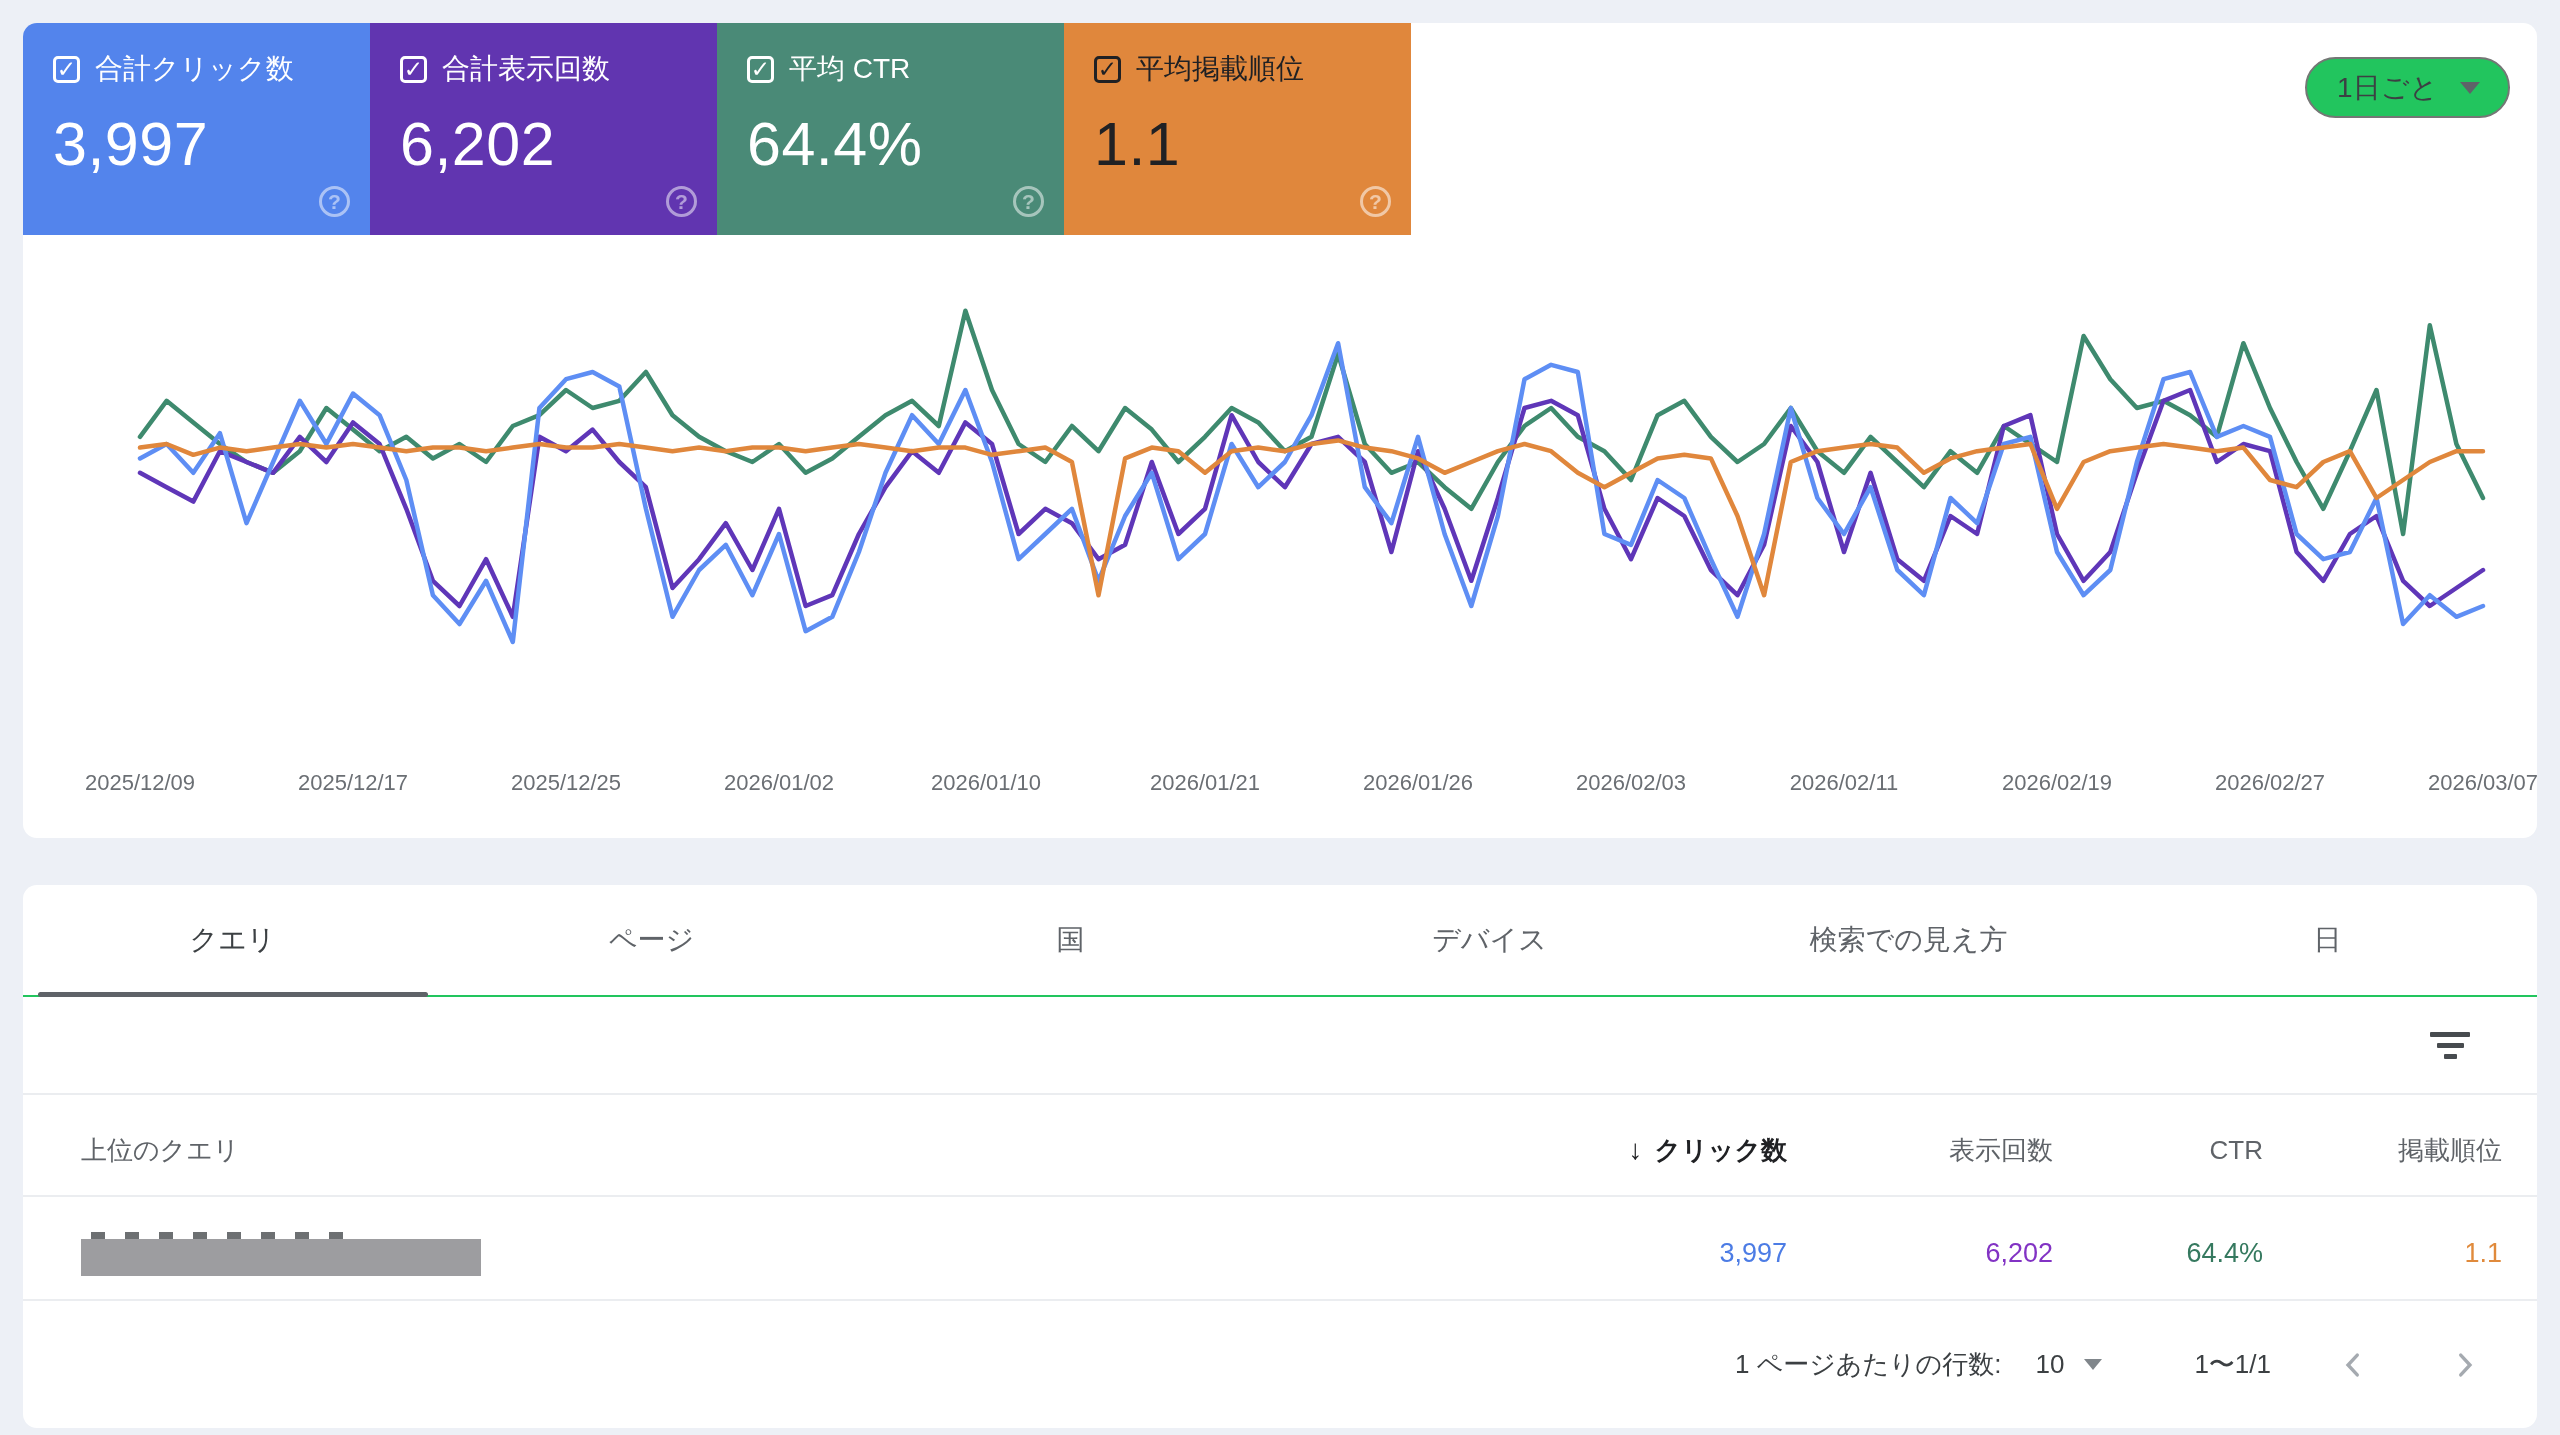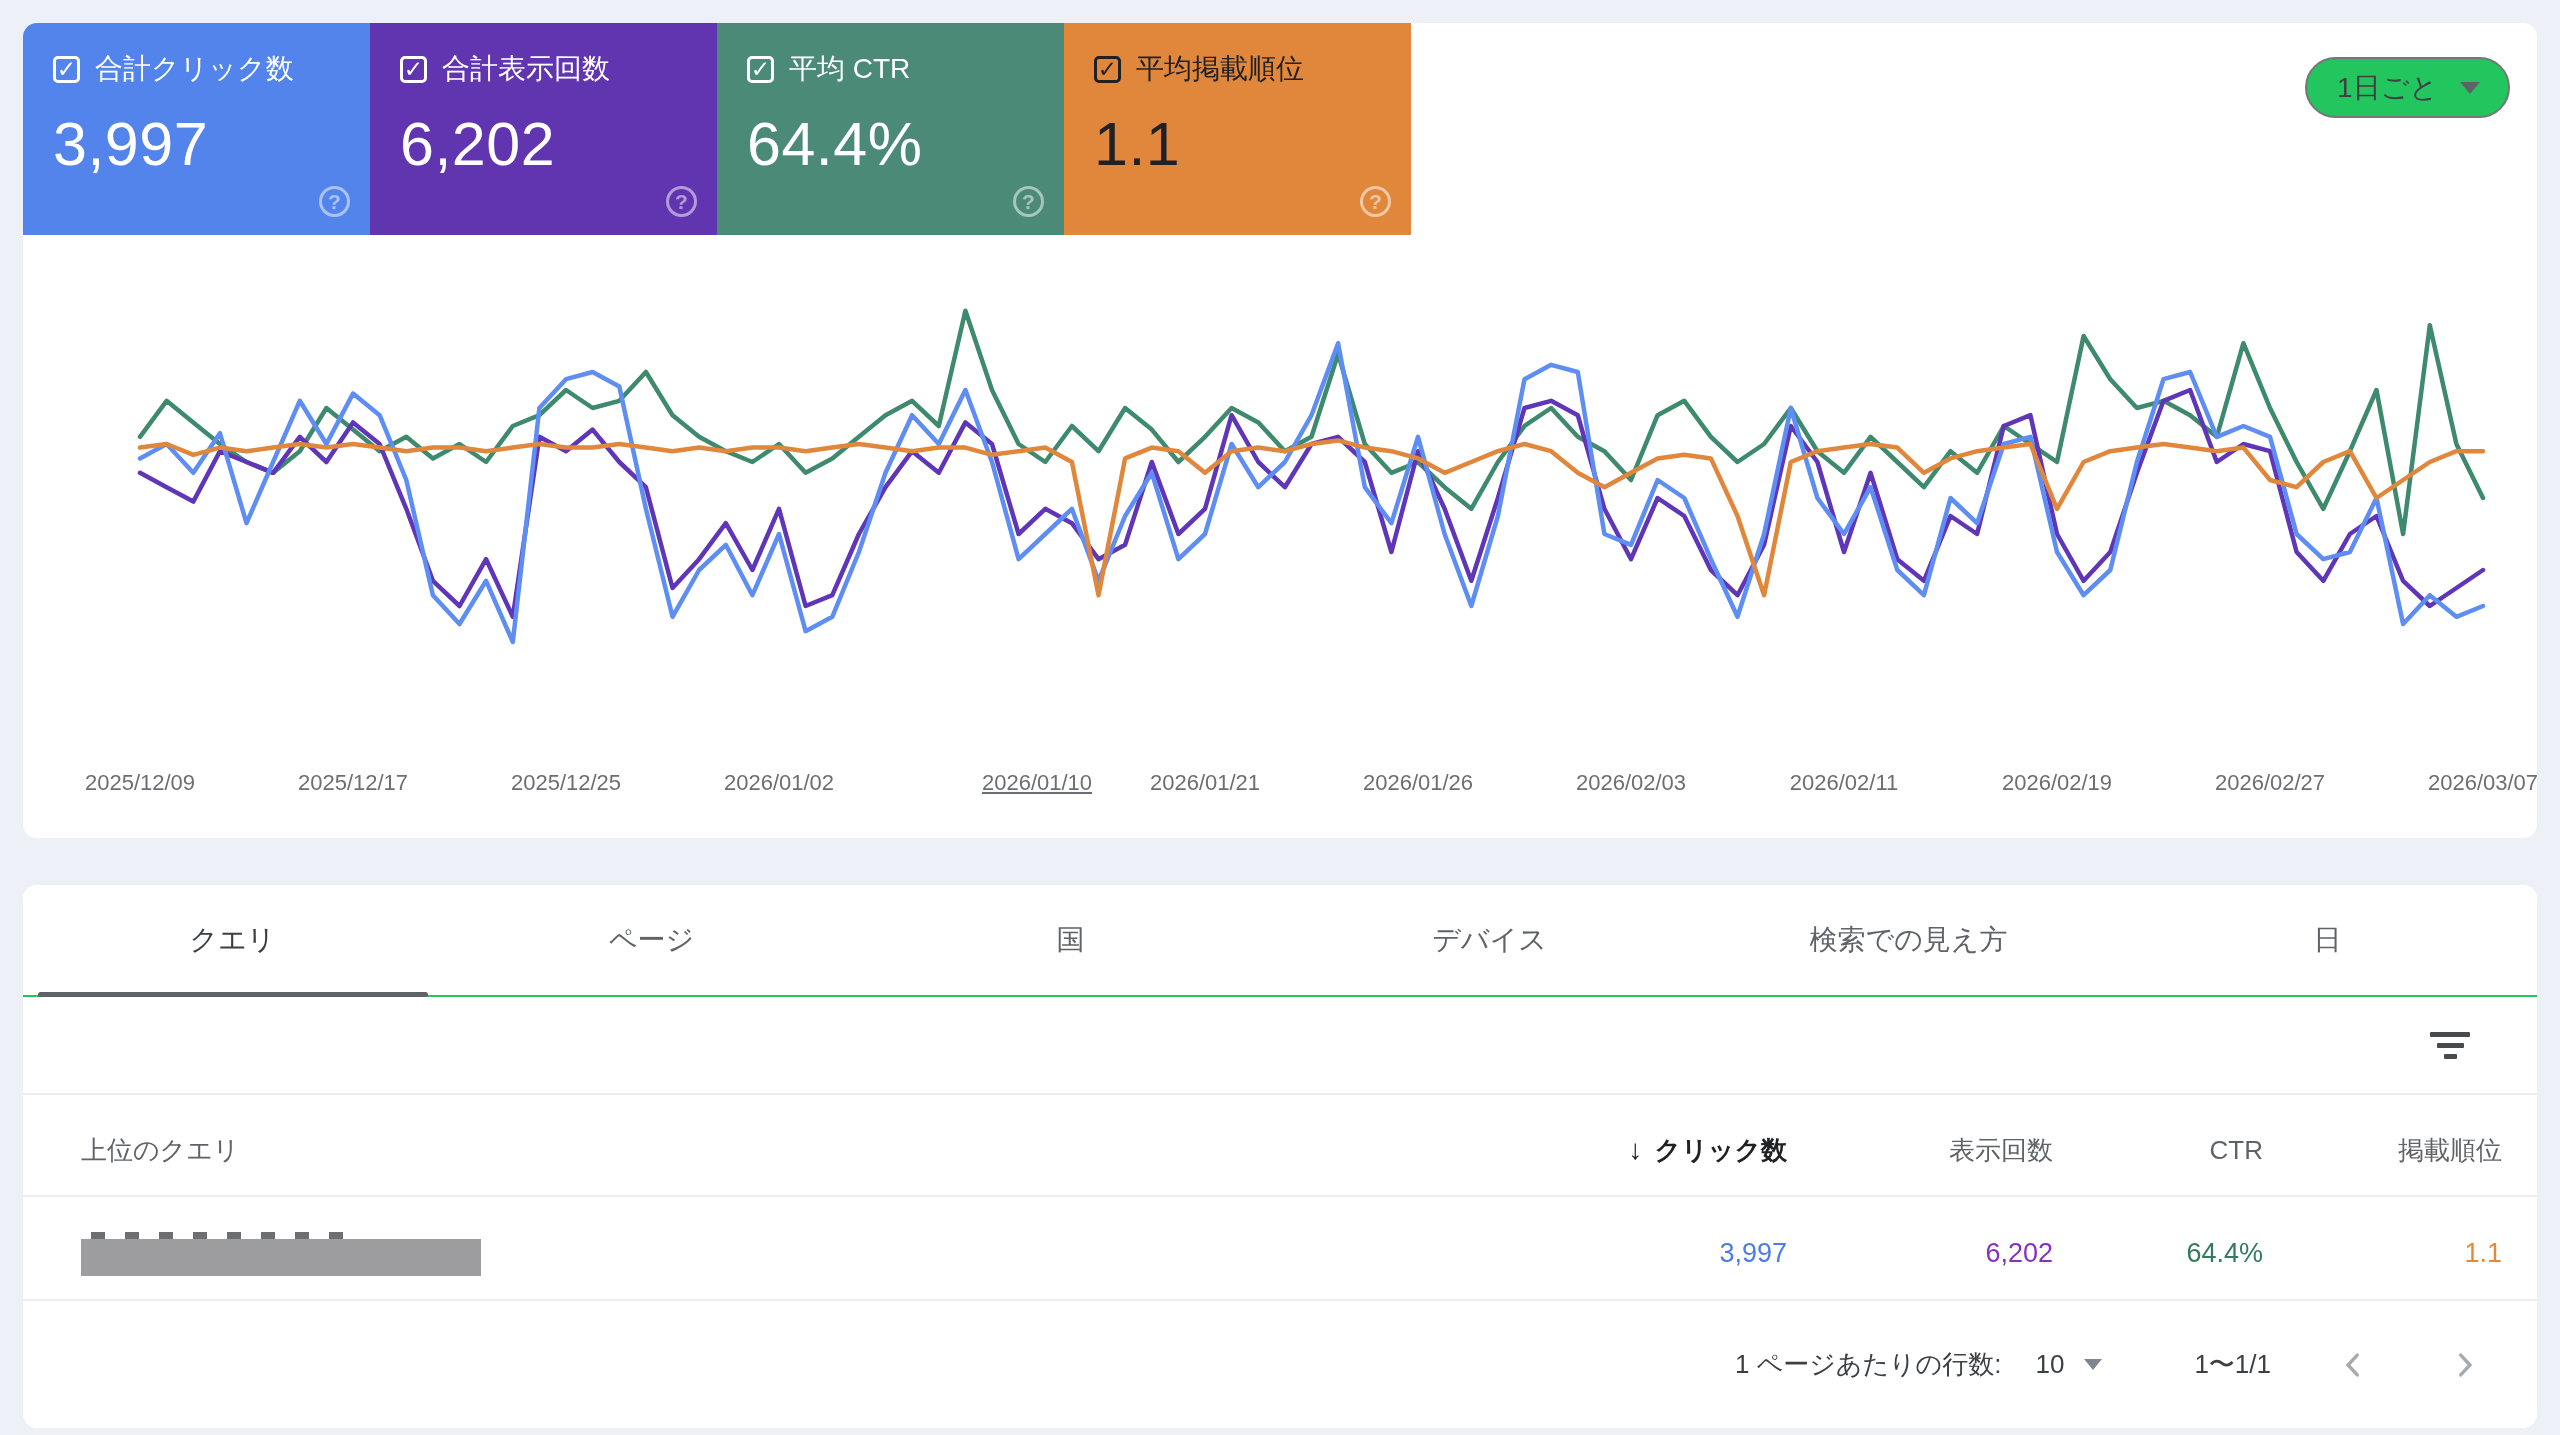--- a/index.html
+++ b/index.html
@@ -137,21 +137,21 @@
         <polyline points="117.0,449.8 143.6,464.2 170.3,478.6 196.9,428.2 223.5,439.0 250.1,449.8 276.8,413.8 303.4,439.0 330.0,399.4 356.6,421.0 383.3,485.8 409.9,557.8 436.5,583.0 463.1,536.2 489.8,593.8 516.4,413.8 543.0,428.2 569.6,406.6 596.3,439.0 622.9,464.2 649.5,565.0 676.1,536.2 702.8,500.2 729.4,547.0 756.0,485.8 782.6,583.0 809.3,572.2 835.9,511.0 862.5,464.2 889.1,428.2 915.8,449.8 942.4,399.4 969.0,421.0 995.6,511.0 1022.3,485.8 1048.9,500.2 1075.5,536.2 1102.1,521.8 1128.8,439.0 1155.4,511.0 1182.0,485.8 1208.6,392.2 1235.3,439.0 1261.9,464.2 1288.5,421.0 1315.1,413.8 1341.8,439.0 1368.4,529.0 1395.0,428.2 1421.6,485.8 1448.3,557.8 1474.9,475.0 1501.5,385.0 1528.1,377.8 1554.8,392.2 1581.4,485.8 1608.0,536.2 1634.6,475.0 1661.3,493.0 1687.9,547.0 1714.5,572.2 1741.1,521.8 1767.8,403.0 1794.4,439.0 1821.0,529.0 1847.6,449.8 1874.3,536.2 1900.9,557.8 1927.5,493.0 1954.1,511.0 1980.8,403.0 2007.4,392.2 2034.0,511.0 2060.6,557.8 2087.3,529.0 2113.9,449.8 2140.5,377.8 2167.1,367.0 2193.8,439.0 2220.4,421.0 2247.0,428.2 2273.6,529.0 2300.3,557.8 2326.9,511.0 2353.5,493.0 2380.1,557.8 2406.8,583.0 2433.4,565.0 2460.0,547.0" fill="none" stroke="#5F36B8" stroke-width="4.5" stroke-linejoin="round" stroke-linecap="round"></polyline>
         <polyline points="117.0,435.4 143.6,421.0 170.3,449.8 196.9,410.2 223.5,500.2 250.1,439.0 276.8,377.8 303.4,421.0 330.0,370.6 356.6,392.2 383.3,457.0 409.9,572.2 436.5,601.0 463.1,557.8 489.8,619.0 516.4,385.0 543.0,356.2 569.6,349.0 596.3,363.4 622.9,485.8 649.5,593.8 676.1,547.0 702.8,521.8 729.4,572.2 756.0,511.0 782.6,608.2 809.3,593.8 835.9,529.0 862.5,449.8 889.1,392.2 915.8,421.0 942.4,367.0 969.0,439.0 995.6,536.2 1022.3,511.0 1048.9,485.8 1075.5,557.8 1102.1,493.0 1128.8,449.8 1155.4,536.2 1182.0,511.0 1208.6,421.0 1235.3,464.2 1261.9,439.0 1288.5,392.2 1315.1,320.2 1341.8,464.2 1368.4,500.2 1395.0,413.8 1421.6,511.0 1448.3,583.0 1474.9,493.0 1501.5,356.2 1528.1,341.8 1554.8,349.0 1581.4,511.0 1608.0,521.8 1634.6,457.0 1661.3,475.0 1687.9,536.2 1714.5,593.8 1741.1,511.0 1767.8,385.0 1794.4,475.0 1821.0,511.0 1847.6,464.2 1874.3,547.0 1900.9,572.2 1927.5,475.0 1954.1,500.2 1980.8,421.0 2007.4,413.8 2034.0,529.0 2060.6,572.2 2087.3,547.0 2113.9,439.0 2140.5,356.2 2167.1,349.0 2193.8,413.8 2220.4,403.0 2247.0,413.8 2273.6,511.0 2300.3,536.2 2326.9,529.0 2353.5,475.0 2380.1,601.0 2406.8,572.2 2433.4,593.8 2460.0,583.0" fill="none" stroke="#5E8EF4" stroke-width="4.5" stroke-linejoin="round" stroke-linecap="round"></polyline>
         <polyline points="117.0,424.6 143.6,421.0 170.3,431.8 196.9,424.6 223.5,428.2 250.1,424.6 276.8,421.0 303.4,424.6 330.0,421.0 356.6,424.6 383.3,428.2 409.9,424.6 436.5,424.6 463.1,428.2 489.8,424.6 516.4,421.0 543.0,424.6 569.6,424.6 596.3,421.0 622.9,424.6 649.5,428.2 676.1,424.6 702.8,428.2 729.4,424.6 756.0,424.6 782.6,428.2 809.3,424.6 835.9,421.0 862.5,424.6 889.1,428.2 915.8,424.6 942.4,424.6 969.0,431.8 995.6,428.2 1022.3,424.6 1048.9,439.0 1075.5,572.2 1102.1,435.4 1128.8,424.6 1155.4,428.2 1182.0,449.8 1208.6,428.2 1235.3,424.6 1261.9,428.2 1288.5,421.0 1315.1,417.4 1341.8,424.6 1368.4,428.2 1395.0,435.4 1421.6,449.8 1448.3,439.0 1474.9,428.2 1501.5,421.0 1528.1,428.2 1554.8,449.8 1581.4,464.2 1608.0,449.8 1634.6,435.4 1661.3,431.8 1687.9,435.4 1714.5,493.0 1741.1,572.2 1767.8,439.0 1794.4,428.2 1821.0,424.6 1847.6,421.0 1874.3,424.6 1900.9,449.8 1927.5,435.4 1954.1,428.2 1980.8,424.6 2007.4,421.0 2034.0,485.8 2060.6,439.0 2087.3,428.2 2113.9,424.6 2140.5,421.0 2167.1,424.6 2193.8,428.2 2220.4,424.6 2247.0,457.0 2273.6,464.2 2300.3,439.0 2326.9,428.2 2353.5,475.0 2380.1,457.0 2406.8,439.0 2433.4,428.2 2460.0,428.2" fill="none" stroke="#E0873C" stroke-width="4.5" stroke-linejoin="round" stroke-linecap="round"></polyline>
       </svg>
 
     <div class="xlabels" id="xlabels">
         <div class="xlabel" style="left: 117px;">2025/12/09</div>
         <div class="xlabel" style="left: 330px;">2025/12/17</div>
         <div class="xlabel" style="left: 543px;">2025/12/25</div>
         <div class="xlabel" style="left: 756px;">2026/01/02</div>
-        <div class="xlabel" style="left: 1014px; text-decoration: underline;">2026/01/10</div>
+        <div class="xlabel" style="left: 963px;">2026/01/10</div>
         <div class="xlabel" style="left: 1182px;">2026/01/21</div>
         <div class="xlabel" style="left: 1395px;">2026/01/26</div>
         <div class="xlabel" style="left: 1608px;">2026/02/03</div>
         <div class="xlabel" style="left: 1821px;">2026/02/11</div>
         <div class="xlabel" style="left: 2034px;">2026/02/19</div>
         <div class="xlabel" style="left: 2247px;">2026/02/27</div>
         <div class="xlabel" style="left: 2460px;">2026/03/07</div>
       </div>
   </div>
 

